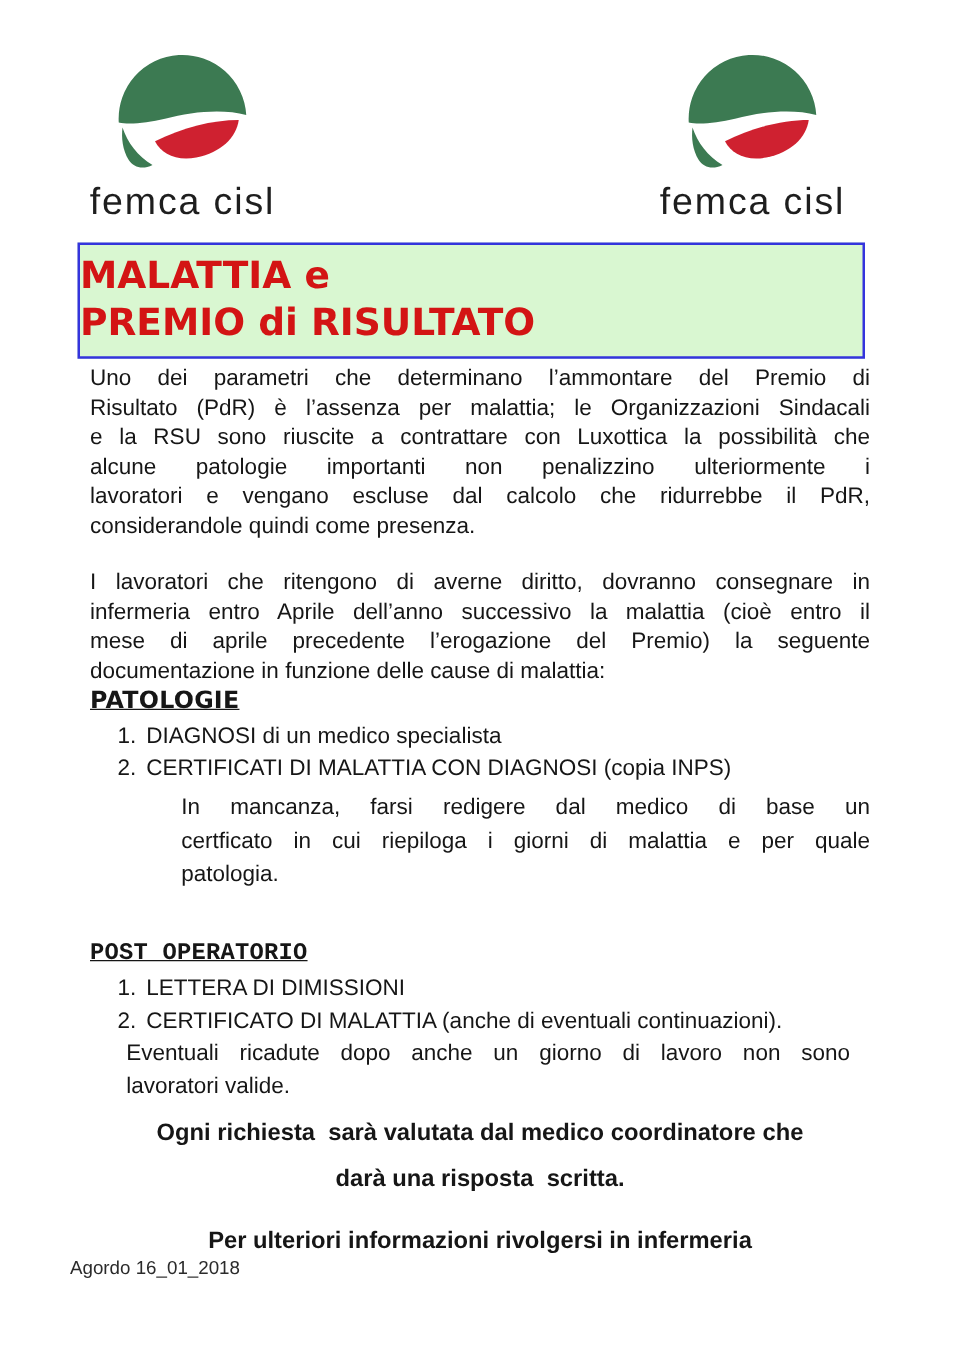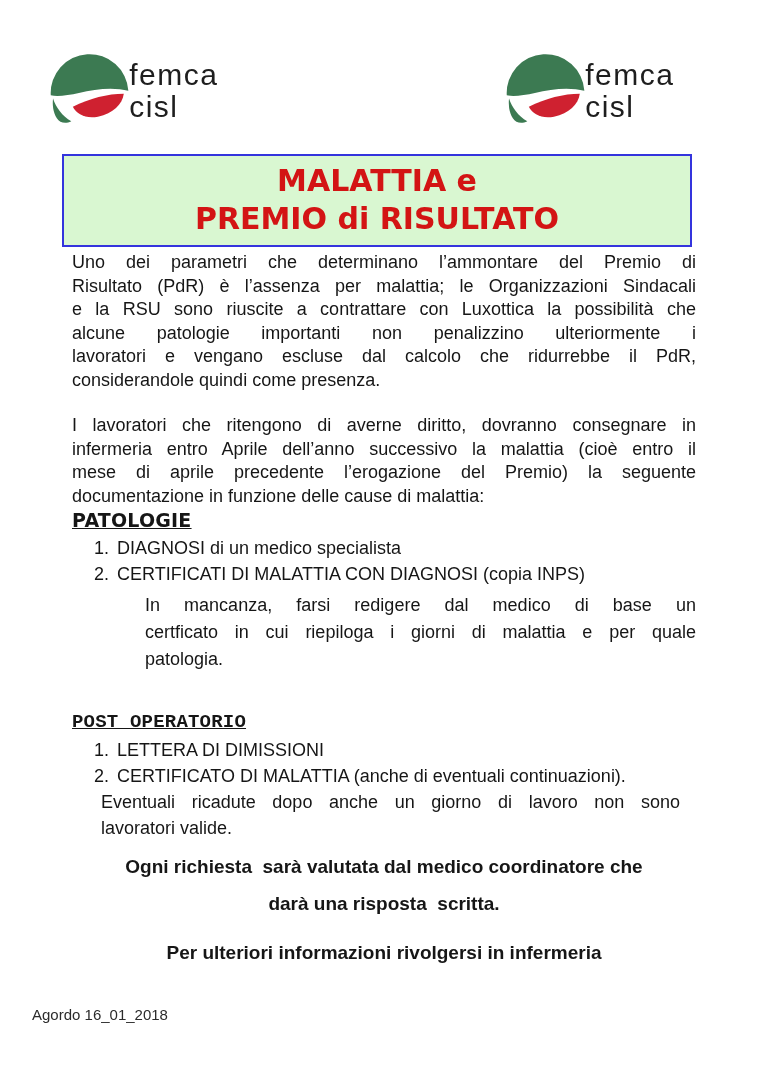--- a/index.html
+++ b/index.html
@@ -10,37 +10,37 @@
     background:#ffffff;
     overflow:hidden;
     font-family:"Liberation Sans",sans-serif;
     color:#161616;
   }
   
   .logos{
     display:flex;justify-content:space-between;
     padding:36px 70px 0 50px;
   }
-  .logo{width:192px;display:flex;flex-direction:row;align-items:center;}
+  .logo{width:192px;display:flex;flex-direction:column;align-items:center;}
   .logo svg{width:104px;height:102px;display:block;}
   .logo-text{
     margin-top:8px;
     font-size:30px;line-height:32px;
     letter-spacing:1.5px;
     color:#1e1e1e;
     font-family:"Liberation Sans",sans-serif;
   }
   
   .title-box{
     margin:16px 64px 0 62px;
     width:630px;box-sizing:border-box;
     background:#d9f7d1;
     border:2px solid #3434dd;
     padding:6px 0 7px 0;
-    text-align:center;
+    text-align:left;
   }
   .title-line{
     font-family:"DejaVu Sans","Liberation Sans",sans-serif;
     font-weight:bold;
     font-size:30px;line-height:38px;
     color:#d31414;
   }
   
   .body-col{margin:0 0 0 72px;width:624px;}
   .para{
@@ -80,21 +80,21 @@
     margin-top:14px;
     text-align:center;
     font-weight:bold;
     font-size:19px;line-height:23px;
     white-space:pre-wrap;
   }
   .closing-gap{margin-top:26px;}
   
   .footer{
     position:absolute;
-    left:32px;top:1006px;
+    left:56px;top:1006px;
     font-size:15px;line-height:18px;
     color:#2b2b2b;
   }
 </style>
 </head>
 <body>
 
 <div class="page">
 
   <div class="logos">

